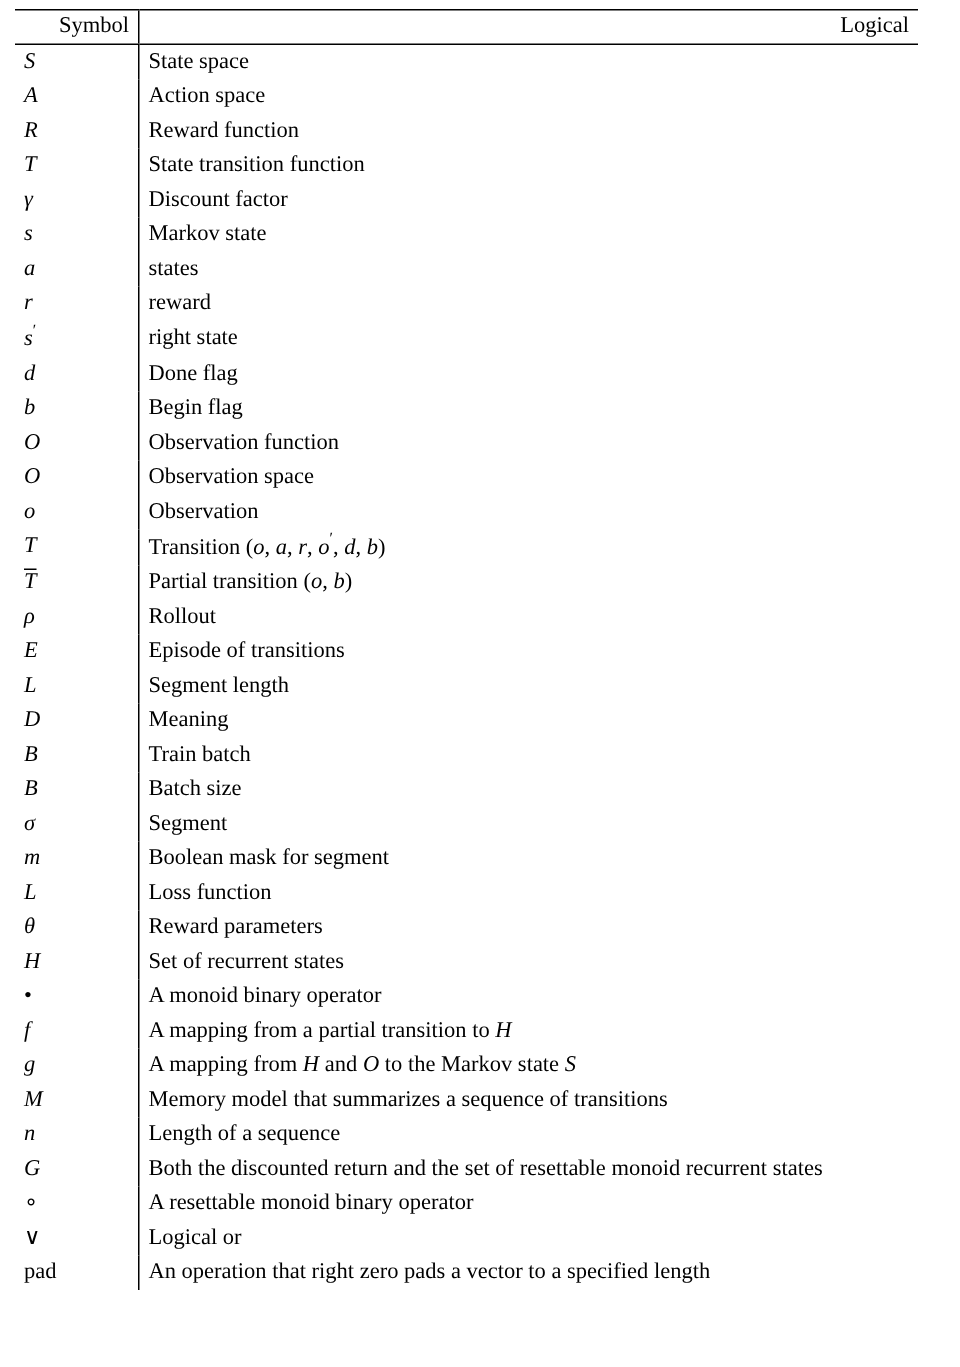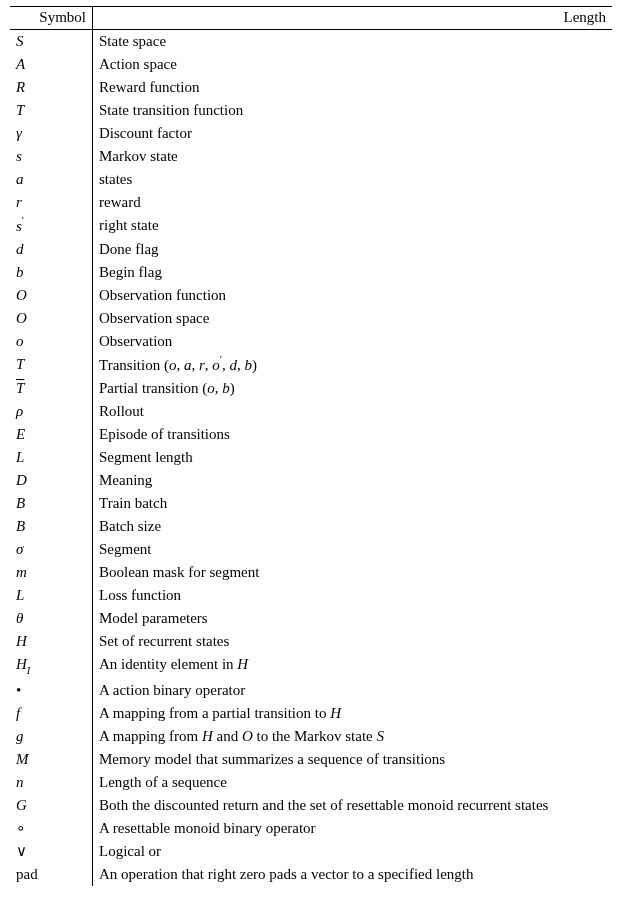--- a/index.html
+++ b/index.html
@@ -75,21 +75,21 @@
     }
   </style>
 </head>
 <body>
 
 <div class="page">
   <table class="notation">
     <thead>
       <tr>
         <th>Symbol</th>
-        <th>Length</th>
+        <th>Logical</th>
       </tr>
     </thead>
     <tbody class="data-rows">
     <tr>
           <td><span class="sym">S</span></td>
           <td>State space</td>
         </tr>
         <tr>
           <td><span class="sym">A</span></td>
           <td>Action space</td>
@@ -181,33 +181,29 @@
         <tr>
           <td><span class="sym">m</span></td>
           <td>Boolean mask for segment</td>
         </tr>
         <tr>
           <td><span class="cal">L</span></td>
           <td>Loss function</td>
         </tr>
         <tr>
           <td><span class="sym">θ</span></td>
-          <td>Model parameters</td>
+          <td>Reward parameters</td>
         </tr>
         <tr>
           <td><span class="sym">H</span></td>
           <td>Set of recurrent states</td>
         </tr>
         <tr>
-          <td><span class="sym">H</span><span class="sub sym">I</span></td>
-          <td>An identity element in <span class="sym">H</span></td>
-        </tr>
-        <tr>
           <td><span class="roman">•</span></td>
-          <td>A action binary operator</td>
+          <td>A monoid binary operator</td>
         </tr>
         <tr>
           <td><span class="sym">f</span></td>
           <td>A mapping from a partial transition to <span class="sym">H</span></td>
         </tr>
         <tr>
           <td><span class="sym">g</span></td>
           <td>A mapping from <span class="sym">H</span> and <span class="sym">O</span> to the Markov state <span class="sym">S</span></td>
         </tr>
         <tr>

